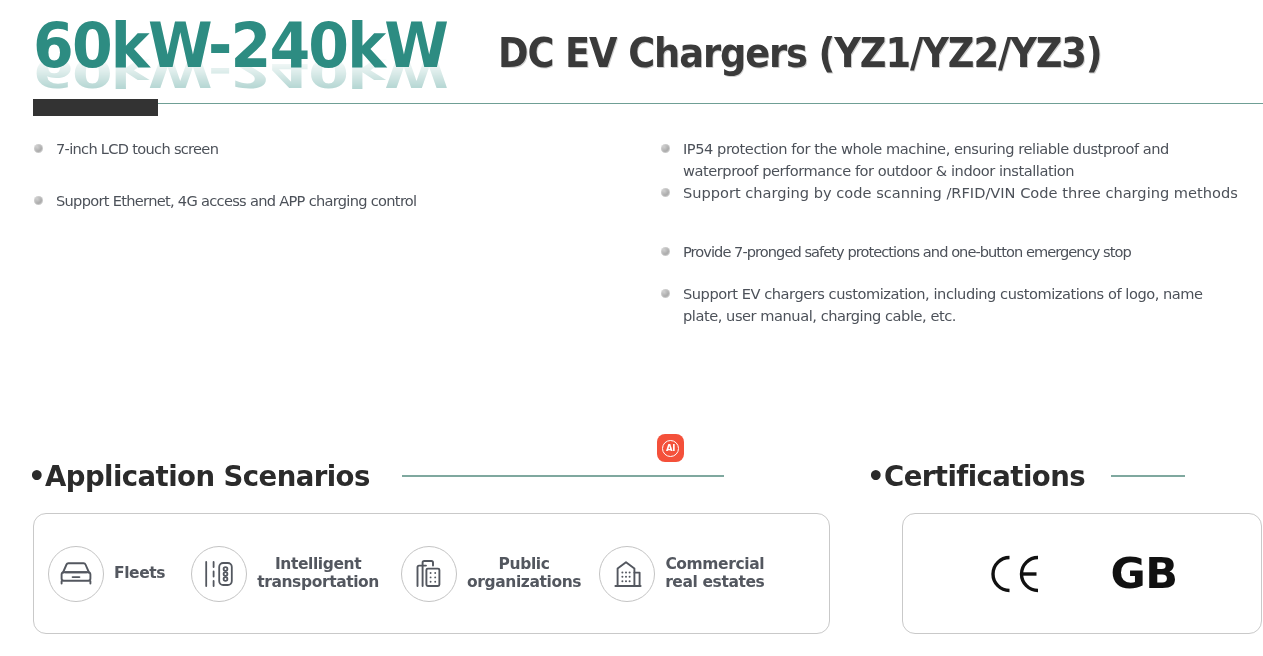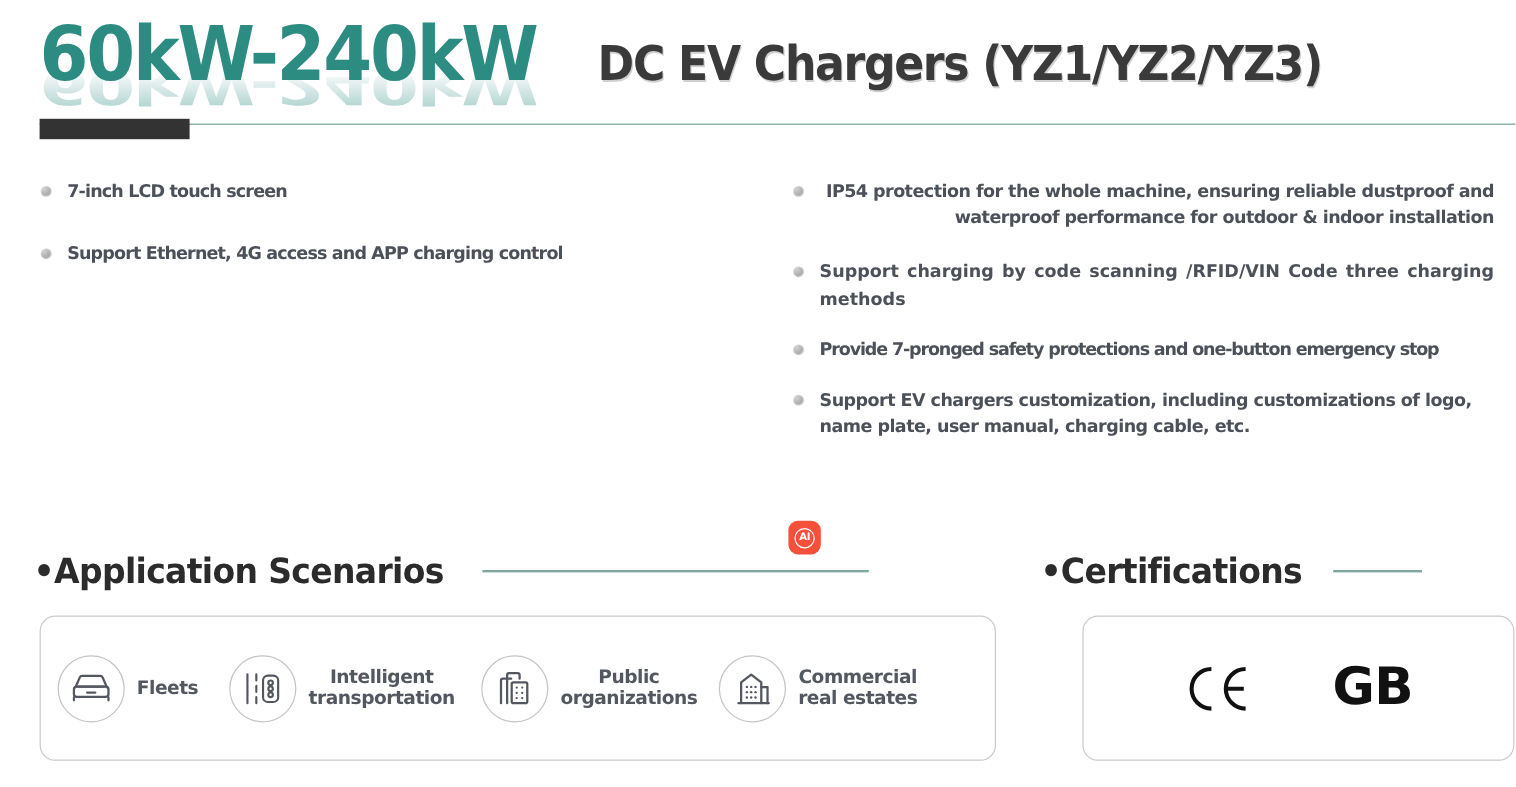--- a/index.html
+++ b/index.html
@@ -44,21 +44,21 @@
   .header-rule {
     position: absolute; left: 33px; top: 103px; width: 1230px; height: 1.4px;
     background: #6f9f95;
   }
   .header-tab {
     position: absolute; left: 33px; top: 99px; width: 125px; height: 17px;
     background: #333333;
   }
 
   
-  .features { position: absolute; left: 0; top: 149px; width: 1043px; height: 285px; font-weight: bold; }
+  .features { position: absolute; left: 0; top: 138px; width: 1043px; height: 285px; }
   .col { position: absolute; top: 0; }
   .col-left  { left: 28px;  width: 600px; }
   .col-right { left: 655px; width: 590px; }
 
   .bullet { position: relative; padding-left: 28px; }
   .bullet + .bullet { margin-top: 0; }
   .dot {
     position: absolute; left: 6px; top: 6px;
     width: 9px; height: 9px; border-radius: 50%;
     background: radial-gradient(circle at 35% 32%, #cfcfcf 0%, #a9a9a9 55%, #c9c9c9 100%);
@@ -154,25 +154,25 @@
         <span class="dot"></span>
         <div class="btext vtight">7-inch LCD touch screen</div>
       </div>
       <div class="bullet">
         <span class="dot"></span>
         <div class="btext vtight">Support Ethernet, 4G access and APP charging control</div>
       </div>
     </div>
 
     <div class="col col-right">
-      <div class="bullet" style="margin-bottom:23px;text-align:right;">
+      <div class="bullet" style="">
         <span class="dot"></span>
         <div class="btext tight">IP54 protection for the whole machine, ensuring reliable dustproof and waterproof performance for outdoor &amp; indoor installation</div>
       </div>
-      <div class="bullet" style="margin-bottom:20px;">
+      <div class="bullet" style="margin-bottom:36px;">
         <span class="dot"></span>
         <div class="btext just">Support charging by code scanning /RFID/VIN Code three charging methods</div>
       </div>
       <div class="bullet" style="margin-bottom:20px;">
         <span class="dot"></span>
         <div class="btext vtight" style="letter-spacing:-0.95px;">Provide 7-pronged safety protections and one-button emergency stop</div>
       </div>
       <div class="bullet">
         <span class="dot"></span>
         <div class="btext tight">Support EV chargers customization, including customizations of logo, name plate, user manual, charging cable, etc.</div>

